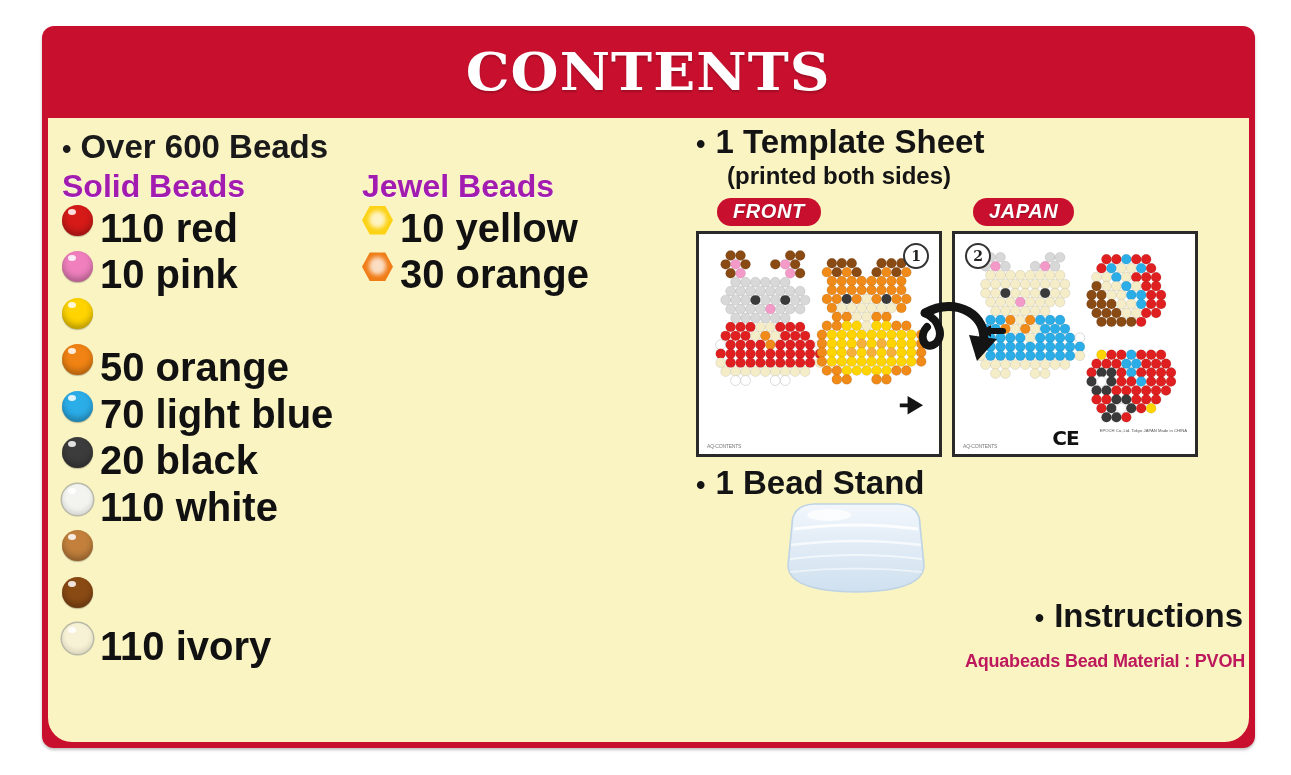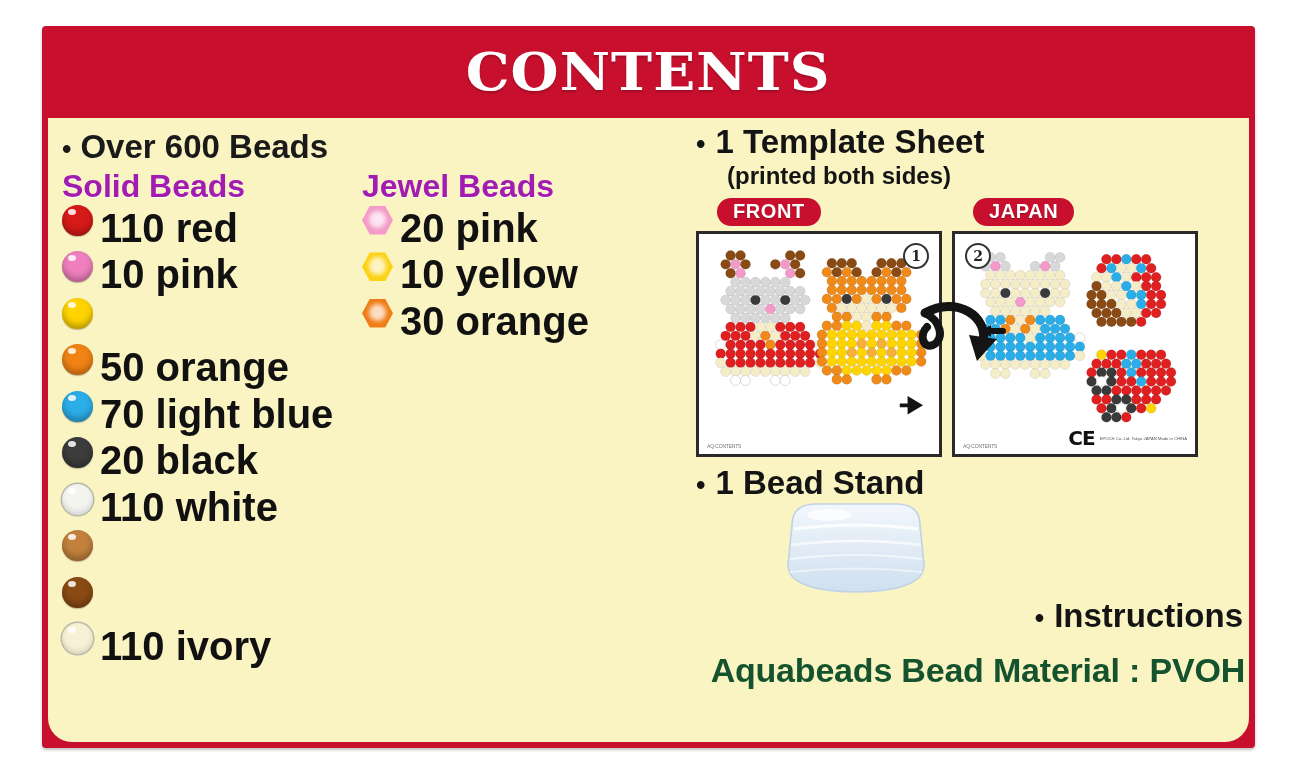--- a/index.html
+++ b/index.html
@@ -1,20 +1,20 @@
 <!DOCTYPE html>
 <html><head>
 <meta charset="utf-8">
 <style>
   html,body{margin:0;padding:0;background:#ffffff;}
   body{width:1291px;height:775px;overflow:hidden;font-family:"Liberation Sans",sans-serif;}
 
   #card{
     position:absolute;left:42px;top:26px;width:1213px;height:722px;
-    background:#c8102e;border-radius:4px;box-sizing:border-box;
+    background:#c8102e;border-radius:12px;box-sizing:border-box;
     box-shadow:0 2px 3px rgba(0,0,0,.25);
   }
   #header{
     position:absolute;left:0;top:0;width:100%;height:92px;
     display:flex;align-items:center;justify-content:center;
   }
   #title{
     color:#ffffff;font-family:"DejaVu Serif",serif;font-weight:700;
     font-size:52px;letter-spacing:1px;line-height:1;
     text-shadow:0 2px 2px rgba(0,0,0,.20);
@@ -57,21 +57,21 @@
     border-radius:50%;background:rgba(255,255,255,.75);filter:blur(2px);
   }
 
   
   #right{position:absolute;left:648px;top:6px;width:545px;}
   .r-bullet{
     font-size:33px;font-weight:700;color:#141414;line-height:1.1;
     display:flex;align-items:baseline;gap:10px;white-space:nowrap;
   }
   .sub{font-size:24px;font-weight:700;color:#141414;margin:2px 0 0 31px;}
-  .badges{position:relative;height:28px;margin-top:8px;}
+  .badges{position:relative;height:28px;margin-top:8px;font-style:italic;}
   .badge{
     position:absolute;top:0;background:#c8102e;color:#fff;border-radius:14px;
     font-size:20px;font-weight:700;letter-spacing:.6px;
     padding:2px 16px 3px;line-height:1.15;
     text-shadow:0 1px 1px rgba(0,0,0,.3);
   }
   #badge-front{left:21px;}
   #badge-back{left:277px;}
 
   #sheets{position:relative;margin-top:5px;height:226px;width:510px;}
@@ -80,34 +80,34 @@
     border:3px solid #2a2a2a;box-sizing:border-box;
   }
   #sheet-front{left:0;}
   #sheet-back{left:256px;}
   .stepnum{
     position:absolute;width:22px;height:22px;border:2px solid #333;border-radius:50%;
     font-size:14px;font-weight:700;color:#222;display:flex;align-items:center;
     justify-content:center;background:#fff;font-family:"DejaVu Serif",serif;
   }
   .tinymark{position:absolute;left:8px;bottom:5px;font-size:5px;color:#777;letter-spacing:-.2px;}
-  #ce{position:absolute;right:8px;bottom:6px;display:flex;align-items:center;gap:5px;}
+  #ce{position:absolute;right:8px;bottom:6px;display:flex;align-items:flex-start;gap:21px;}
   #ce-glyph{font-size:20px;font-weight:700;color:#111;font-family:"DejaVu Sans",sans-serif;letter-spacing:-1px;line-height:1;}
   #ce-text{font-size:4.2px;color:#555;line-height:1.25;text-align:left;}
 
   #flip-arrow{position:absolute;left:215px;top:56px;width:105px;height:105px;pointer-events:none;}
 
   #stand-row{position:relative;margin-top:8px;}
   #stand-img{position:absolute;left:78px;top:34px;width:164px;height:98px;}
   #instructions{
     position:absolute;right:-2px;top:132px;font-size:33px;font-weight:700;color:#141414;
     display:flex;align-items:baseline;gap:10px;white-space:nowrap;
   }
   #material{
-    position:absolute;right:-4px;top:186px;font-size:34px;font-weight:700;color:#14532d;
+    position:absolute;right:-4px;top:186px;font-size:18px;font-weight:700;color:#be185d;
     white-space:nowrap;letter-spacing:-.2px;
   }
 </style>
 </head>
 <body>
 
 <div id="card">
 
   <div id="header">
     <div id="title">CONTENTS</div>
@@ -161,24 +161,20 @@
               </li>
               <li>
                 <span class="bead" style="background: rgb(247, 242, 214); box-shadow: rgba(0, 0, 0, 0.12) 0px -3px 5px inset, rgb(185, 185, 168) 0px 0px 0px 1.5px;"></span>
                 <span>110 ivory</span>
               </li>
             </ul>
         </div>
         <div class="col-jewel">
           <div class="sect">Jewel Beads</div>
           <ul class="beads" id="jewel-list">
-              <li>
-                <span class="hex" style="background: rgb(244, 154, 200);"></span>
-                <span>20 pink</span>
-              </li>
               <li>
                 <span class="hex" style="background: rgb(252, 210, 19);"></span>
                 <span>10 yellow</span>
               </li>
               <li>
                 <span class="hex" style="background: rgb(240, 124, 22);"></span>
                 <span>30 orange</span>
               </li>
             </ul>
         </div>

